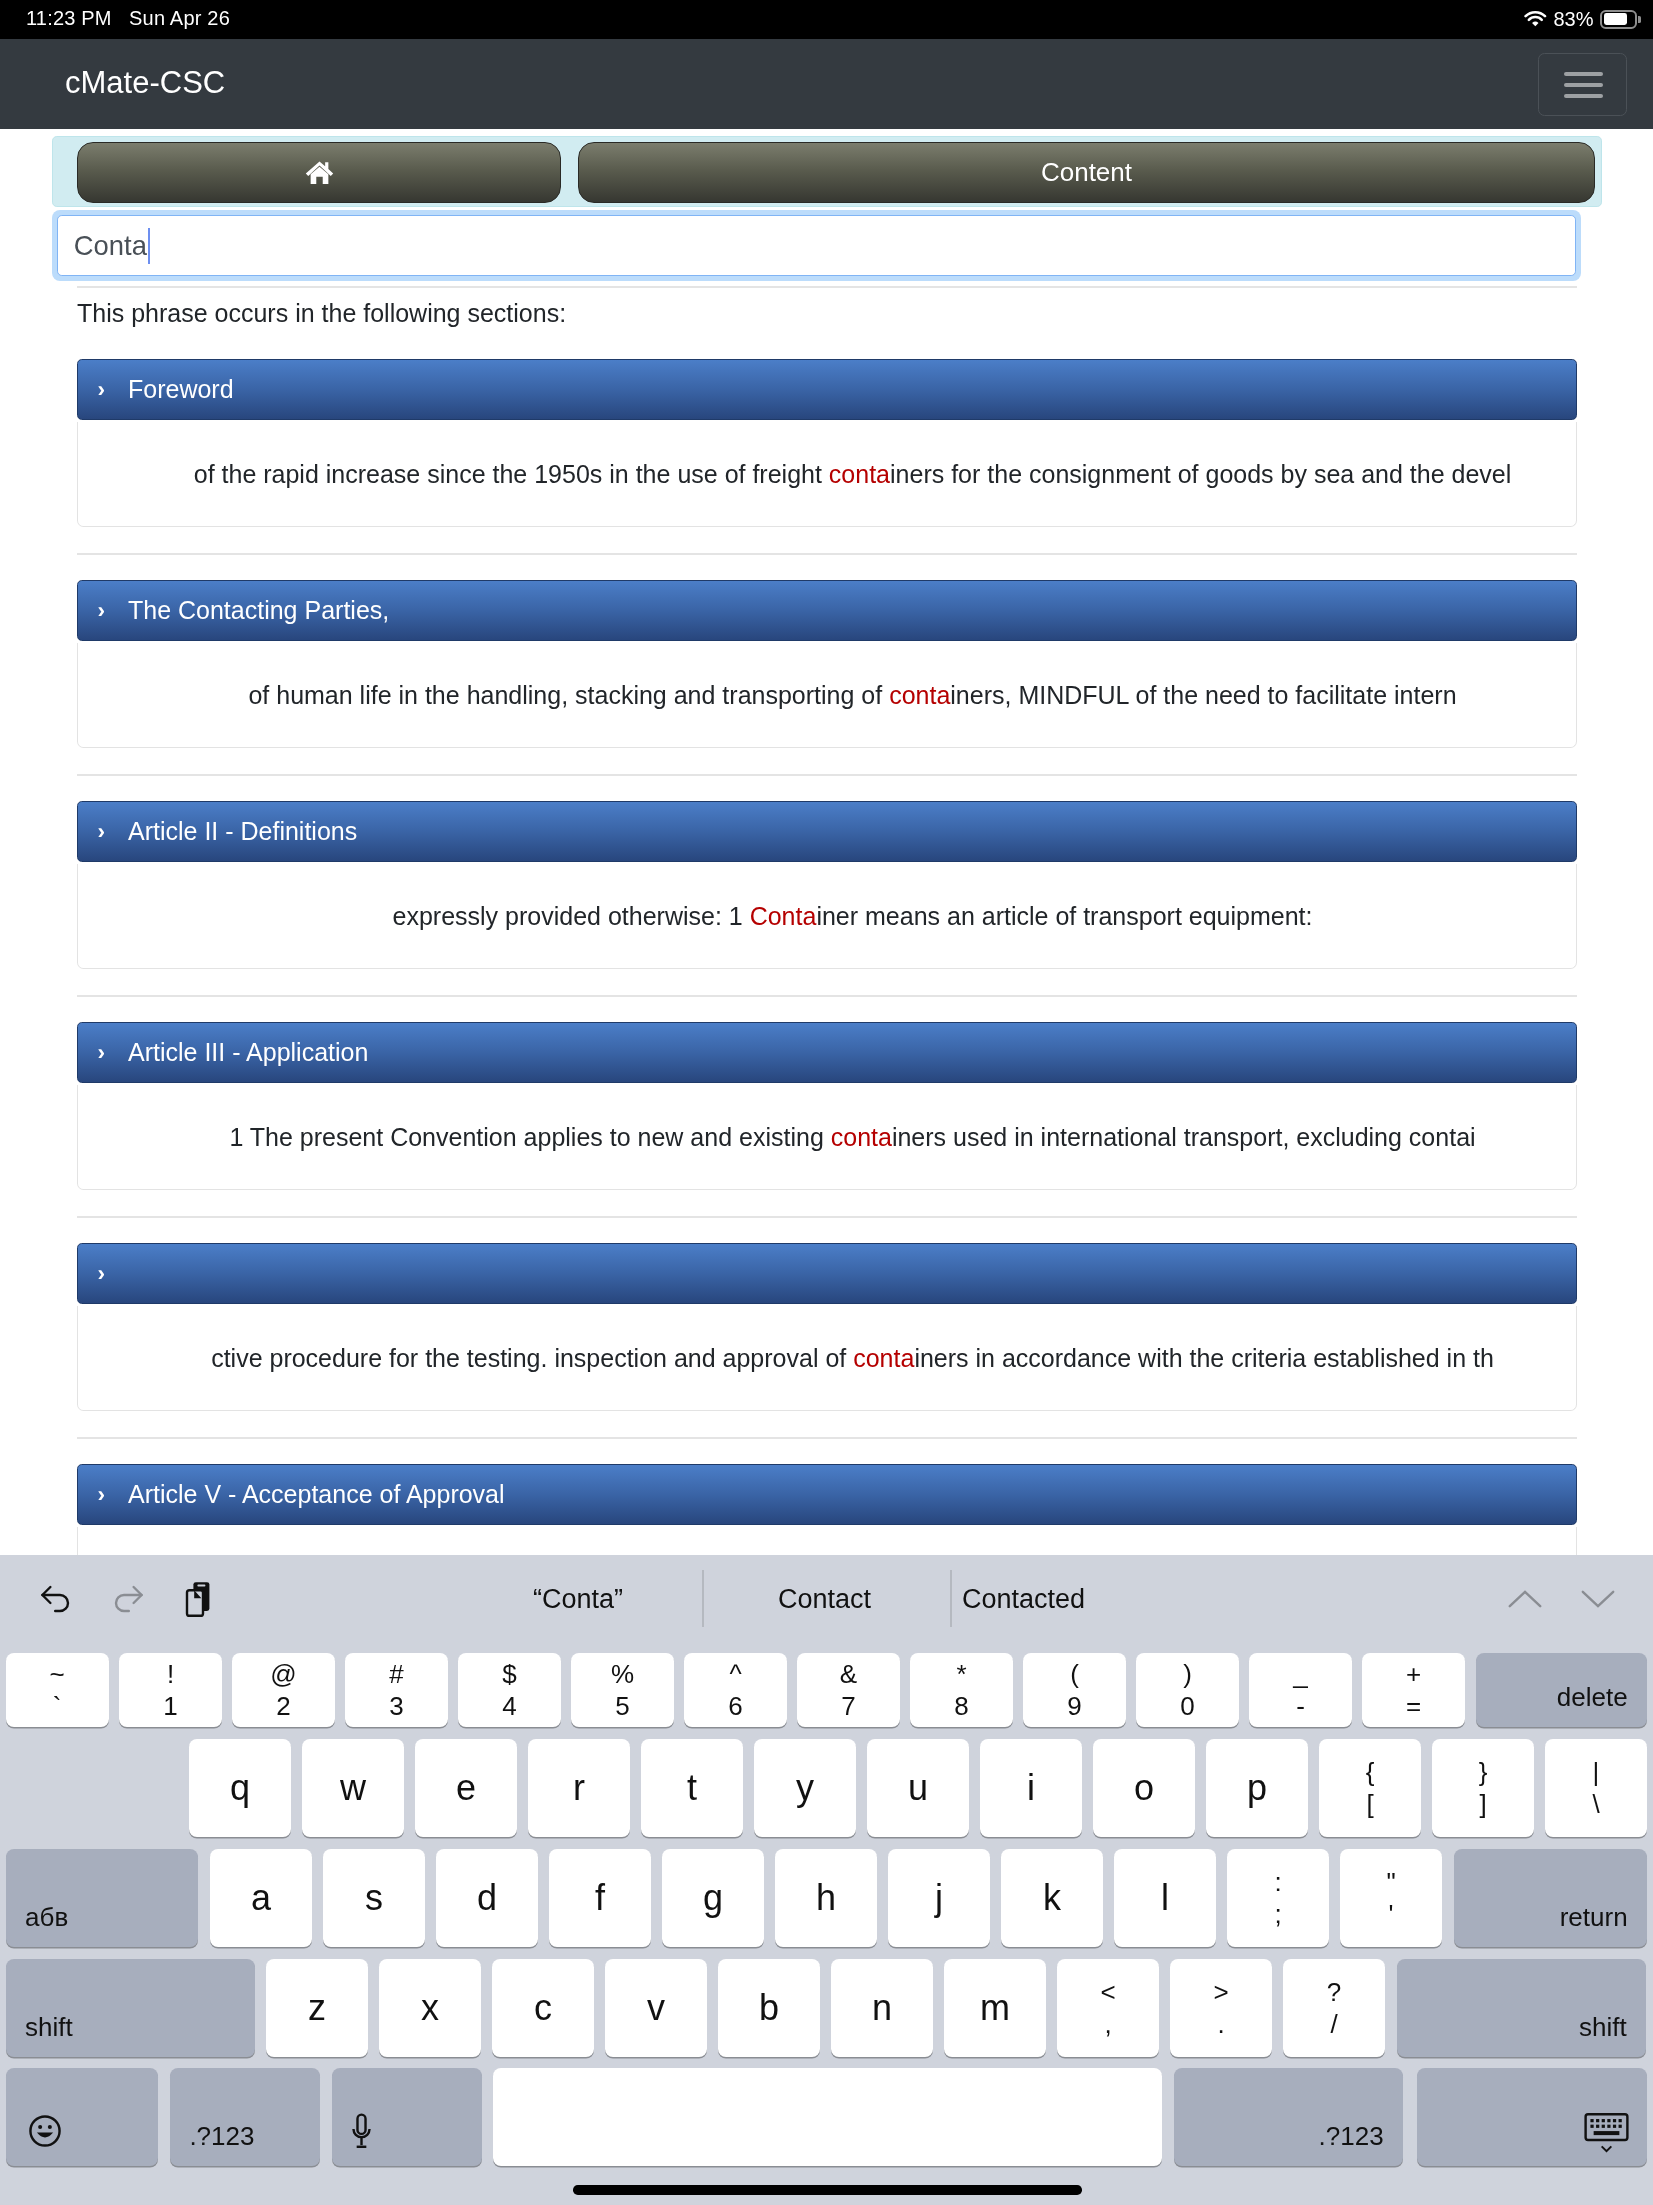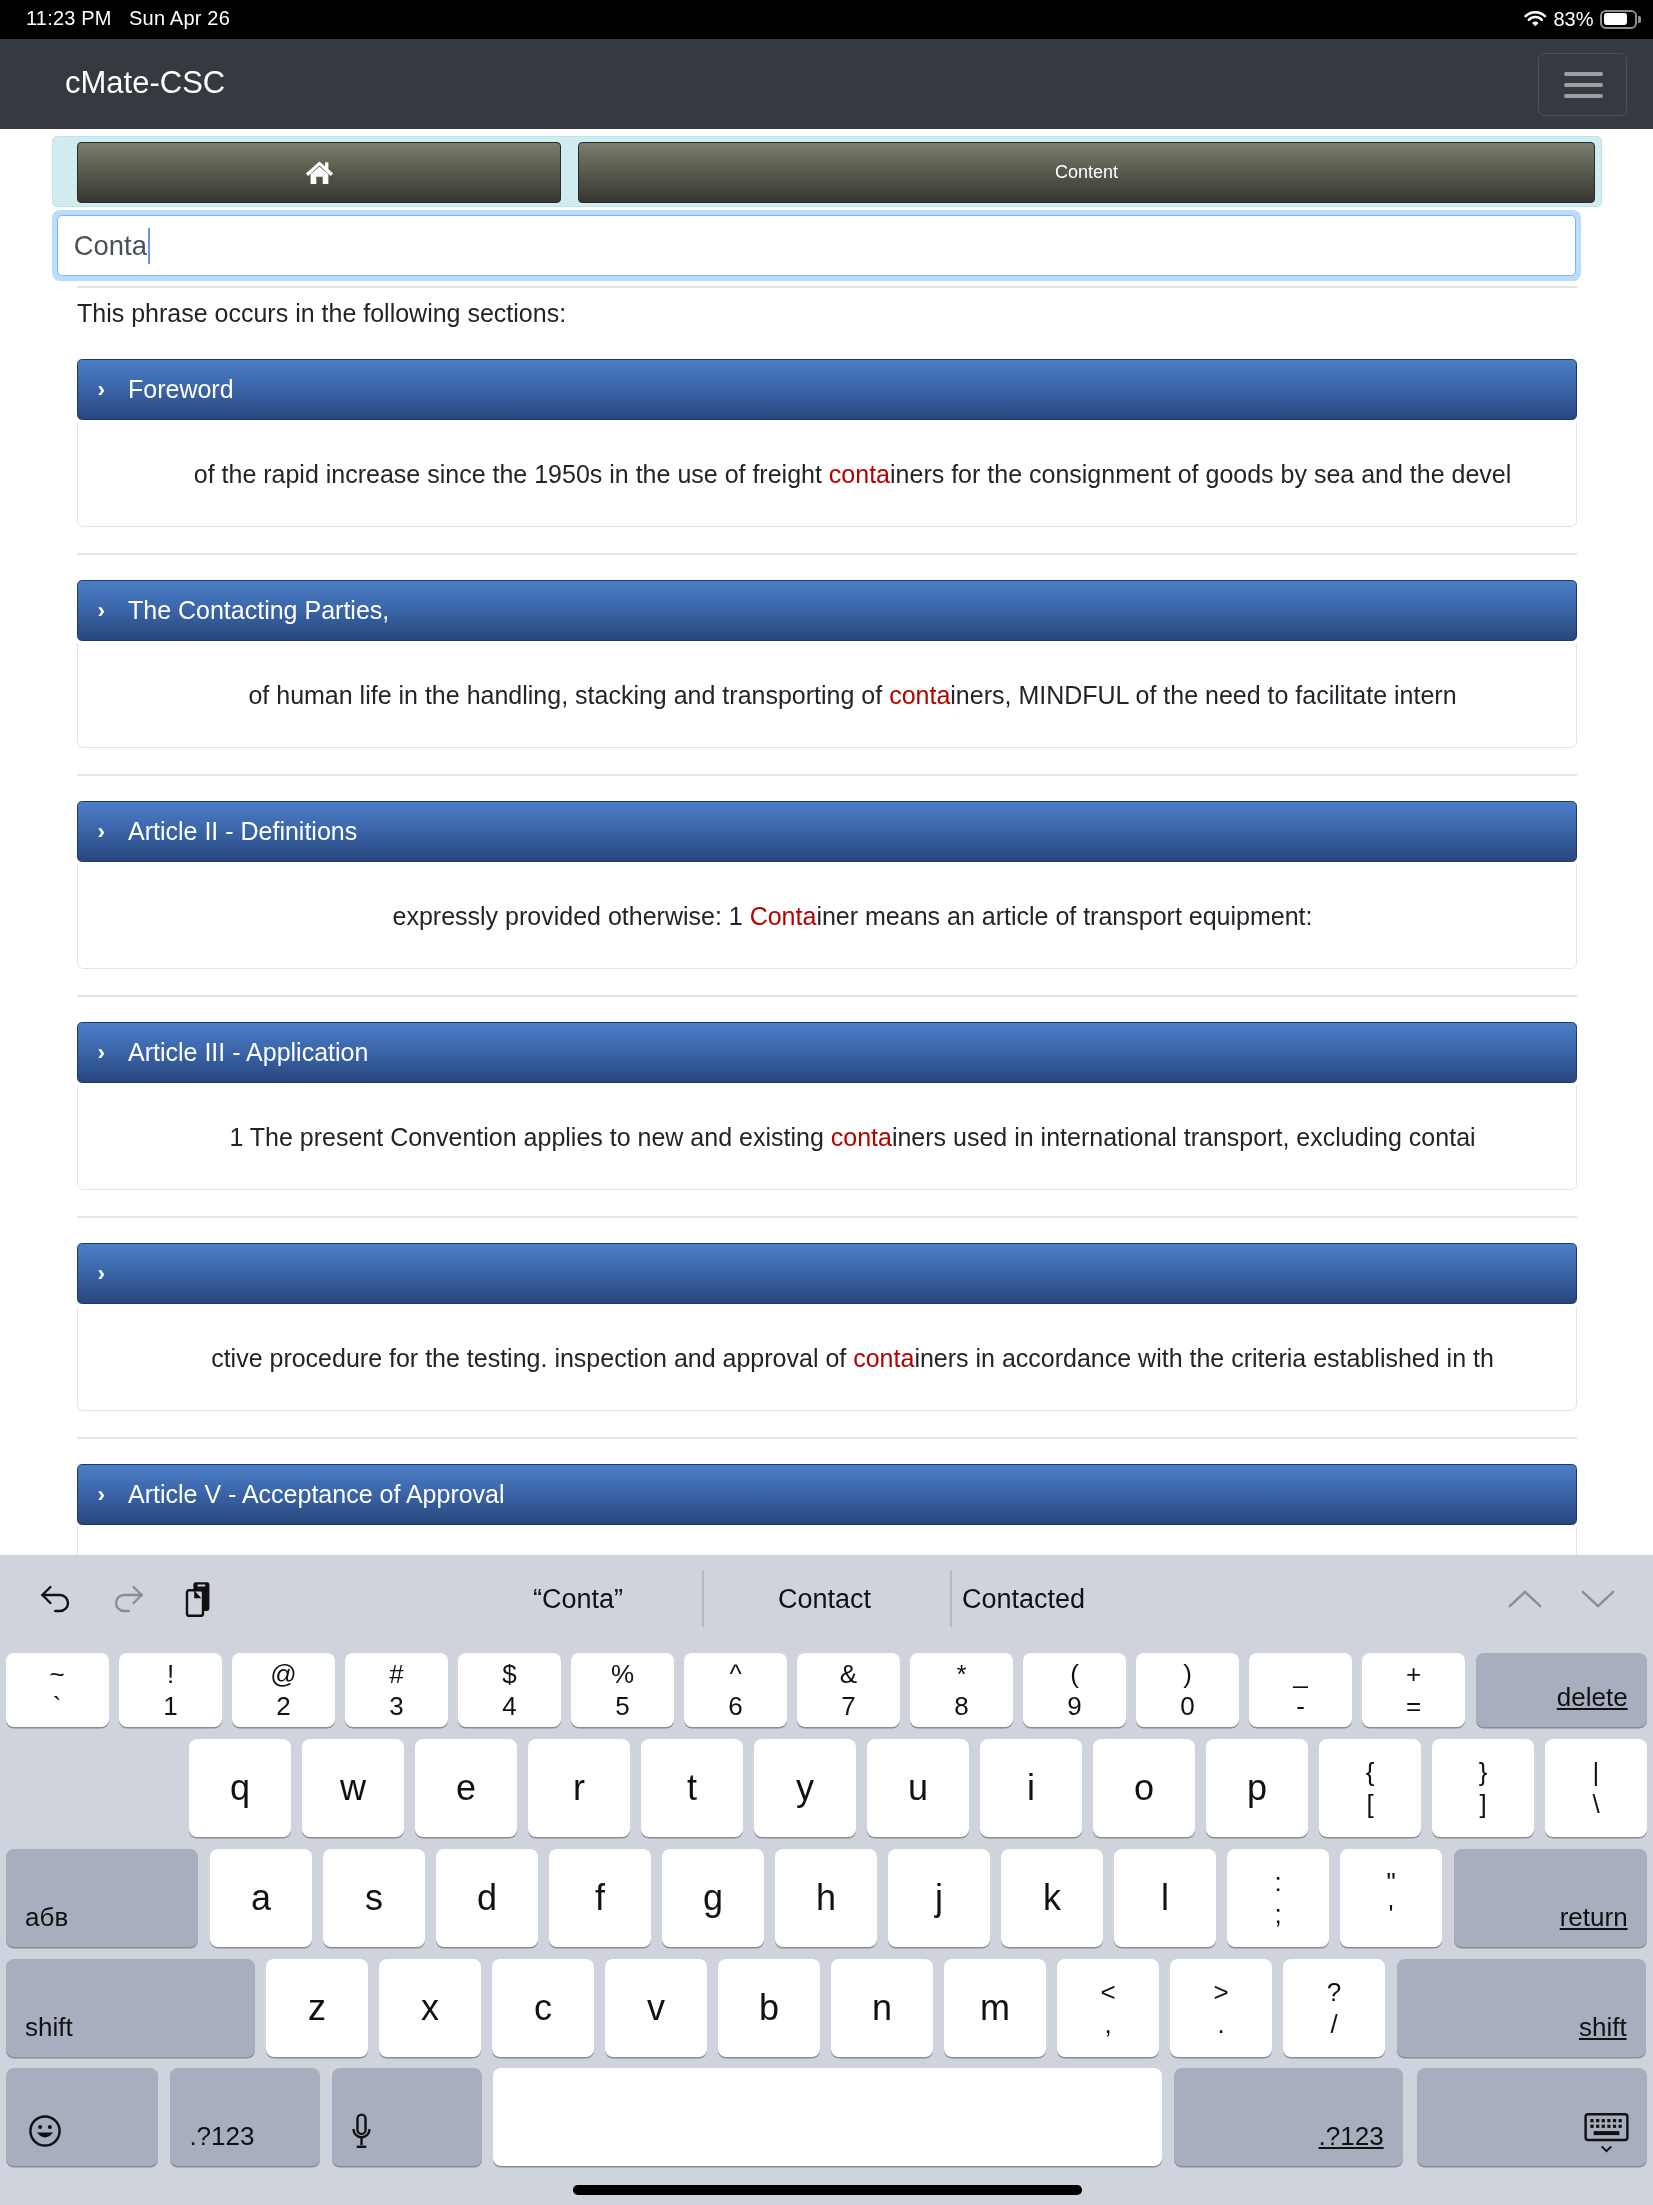--- a/index.html
+++ b/index.html
@@ -15,23 +15,23 @@
   .battery::after { content: ""; position: absolute; right: -5.7px; top: 4.8px; width: 2.4px; height: 6.5px; background: #8e8e8e; border-radius: 0 1.6px 1.6px 0; }
 
   
   .navbar { position: absolute; left: 0; top: 39px; width: 1653px; height: 90px; background: #343a40; }
   .brand { position: absolute; left: 65px; top: 26px; font-size: 31px; color: #fff; }
   .toggler { position: absolute; left: 1538px; top: 13.7px; width: 89px; height: 63px; border: 1.6px solid #4b5157; border-radius: 6.5px; }
   .toggler span { position: absolute; left: 25px; width: 39px; height: 4px; background: #9da0a3; border-radius: 2.4px; }
 
   
   .toolbar { position: absolute; left: 52px; top: 136px; width: 1550px; height: 71px; background: #d1ecf1; border: 1.6px solid #bee5eb; border-radius: 4.8px; }
-  .navbtn { position: absolute; top: 4.8px; height: 61px; border-radius: 4px; border: 1.6px solid #2a2a26;
+  .navbtn { position: absolute; top: 4.8px; height: 61px; border-radius: 16px; border: 1.6px solid #2a2a26;
             background: linear-gradient(to bottom, #7b7d6d 0%, #5a5c4e 45%, #363731 100%);
-            color: #fff; font-size: 18px; display: flex; align-items: center; justify-content: center; }
+            color: #fff; font-size: 26px; display: flex; align-items: center; justify-content: center; }
   .navbtn.home { left: 24px; width: 484px; }
   .navbtn.content { left: 525px; width: 1017px; }
 
   
   .search-wrap { position: absolute; left: 52px; top: 210px; width: 1529px; height: 71px; border-radius: 8px; background: #bcdcfb; padding: 4.8px; }
   .search-input { width: 100%; height: 100%; border: 1.6px solid #80b4f5; border-radius: 4.8px; background: #fff;
                   font-family: "Liberation Sans", sans-serif; font-size: 27.4px; color: #495057; padding: 0 16px; outline: none; display: flex; align-items: center; }
   .caret { display: inline-block; width: 2.4px; height: 36px; background: #6d8ff0; margin-left: 0.8px; }
   .search-hr { position: absolute; left: 77px; top: 286px; width: 1500px; height: 2.4px; background: #e4e4e4; }
 
@@ -52,21 +52,21 @@
   
   .keyboard { position: absolute; left: 0; top: 1555px; width: 1653px; height: 651px; background: #cfd3dc; }
   .suggest { position: absolute; left: 0; top: 0; width: 1653px; height: 89px; }
   .sug-icon { position: absolute; top: 24px; width: 40px; height: 40px; }
   .sug-word { position: absolute; top: 29px; font-size: 27px; color: #111; }
   .sug-div { position: absolute; top: 14.5px; width: 1.6px; height: 57px; background: #b5b9c0; }
   .key { position: absolute; border-radius: 8px; background: #fff; box-shadow: 0 1.6px 0 #8a8d93; color: #111; display: flex; align-items: center; justify-content: center; font-size: 36px; }
   .key.dark { background: #a7aebd; }
   .key.dual { flex-direction: column; font-size: 26px; line-height: 32px; }
   .key .lbl-bl { position: absolute; left: 19.4px; bottom: 14.5px; font-size: 26px; }
-  .key .lbl-br { position: absolute; right: 19.4px; bottom: 14.5px; font-size: 26px; text-decoration: underline; }
+  .key .lbl-br { position: absolute; right: 19.4px; bottom: 14.5px; font-size: 26px; }
   .home-indicator { position: absolute; left: 573px; top: 630px; width: 509px; height: 9.7px; background: #000; border-radius: 4.8px; }
 </style>
 </head>
 <body>
 
 <div class="statusbar">
   <span class="time"><span>11:23 PM</span>&nbsp;&nbsp;&nbsp;<span>Sun Apr 26</span></span>
   <div class="right">
     <svg width="22.6" height="18" viewBox="0 0 28 22">
       <path d="M14 20 L10 16 A6 6 0 0 1 18 16 Z" fill="#fff"></path>

